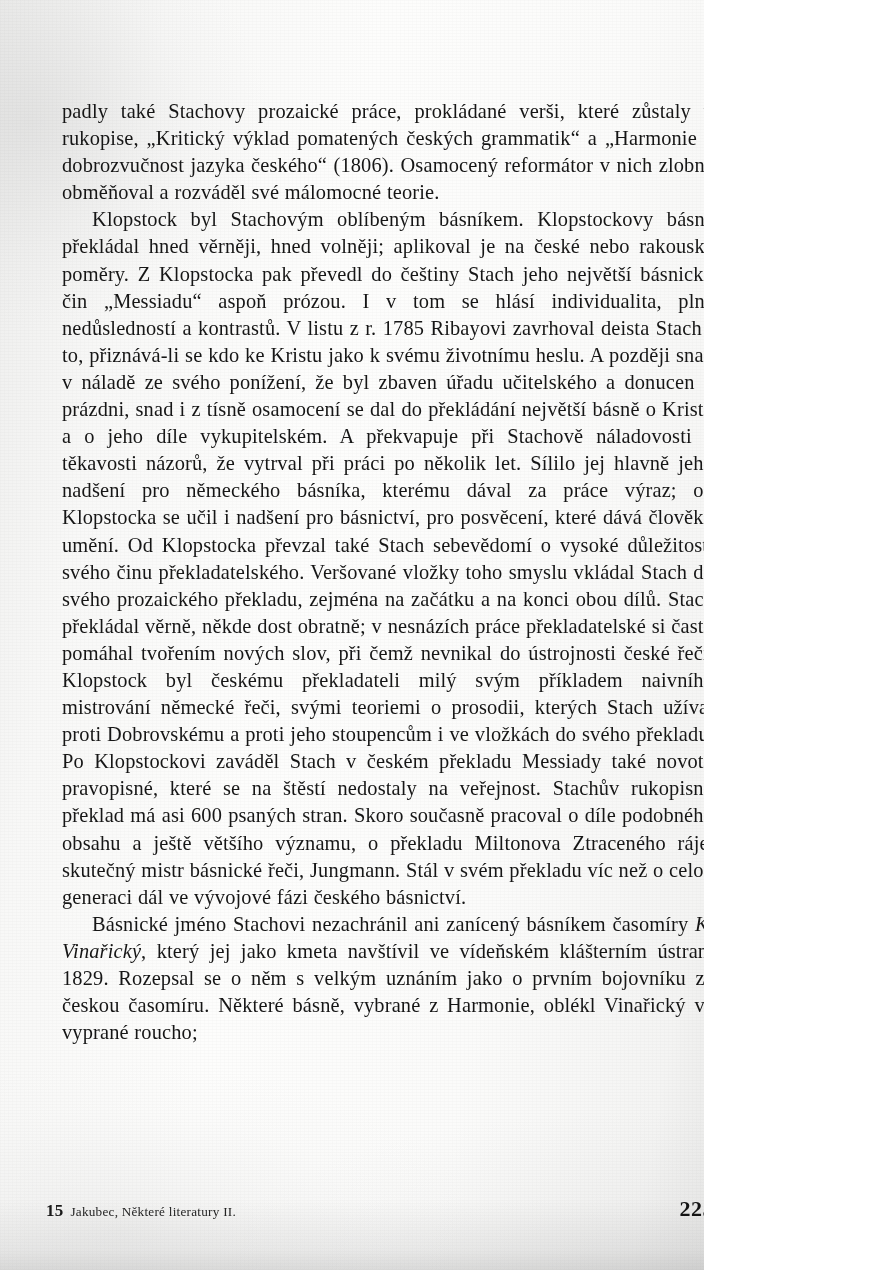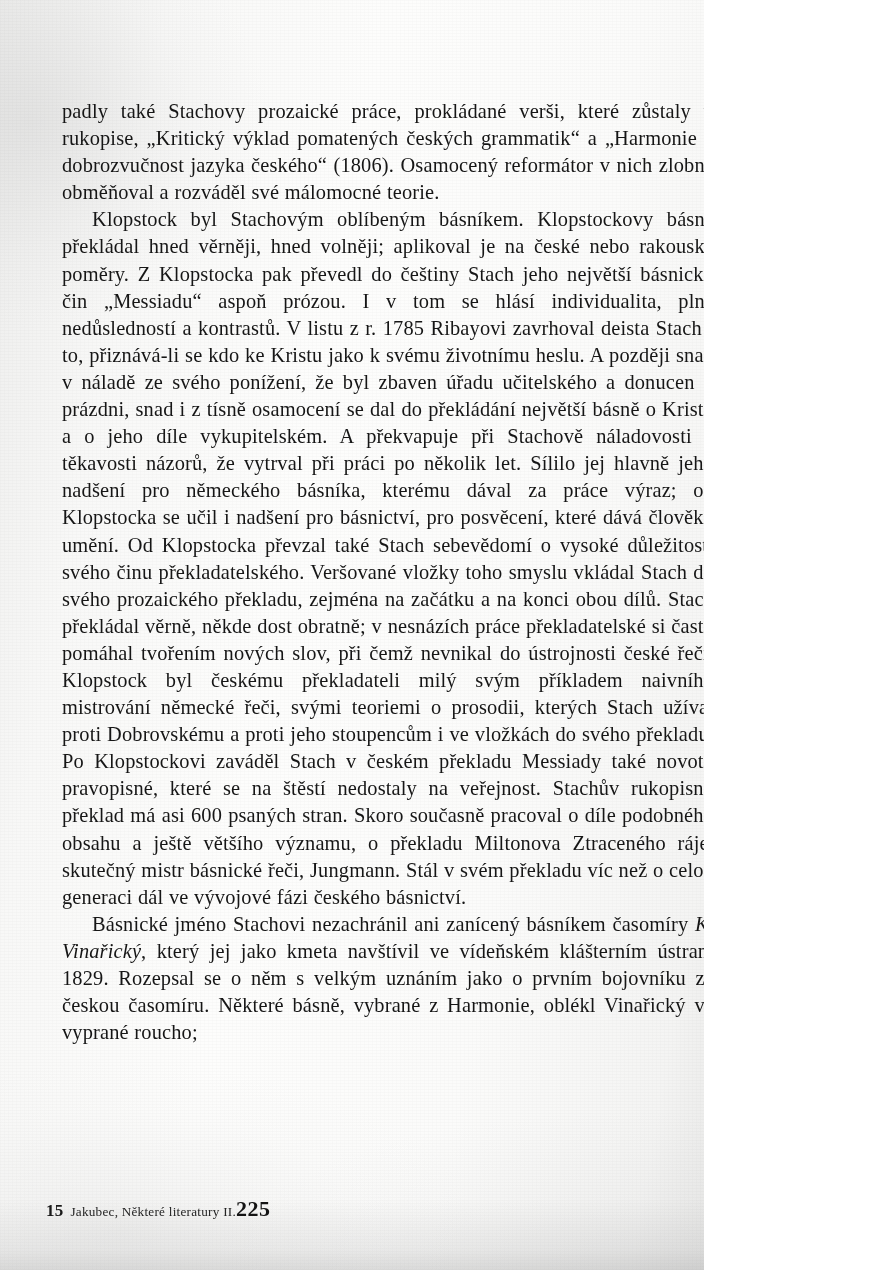--- a/index.html
+++ b/index.html
@@ -97,20 +97,21 @@
     font-style: italic;
   }
 
   .footer {
     position: absolute;
     left: 46px;
     top: 1196px;
     width: 668px;
     display: flex;
     align-items: baseline;
+    justify-content: space-between;
   }
   .footer-left {
     display: flex;
     align-items: baseline;
     gap: 7px;
   }
   .sig-mark {
     font-size: 17px;
     font-weight: 700;
     color: #1a1a1a;

